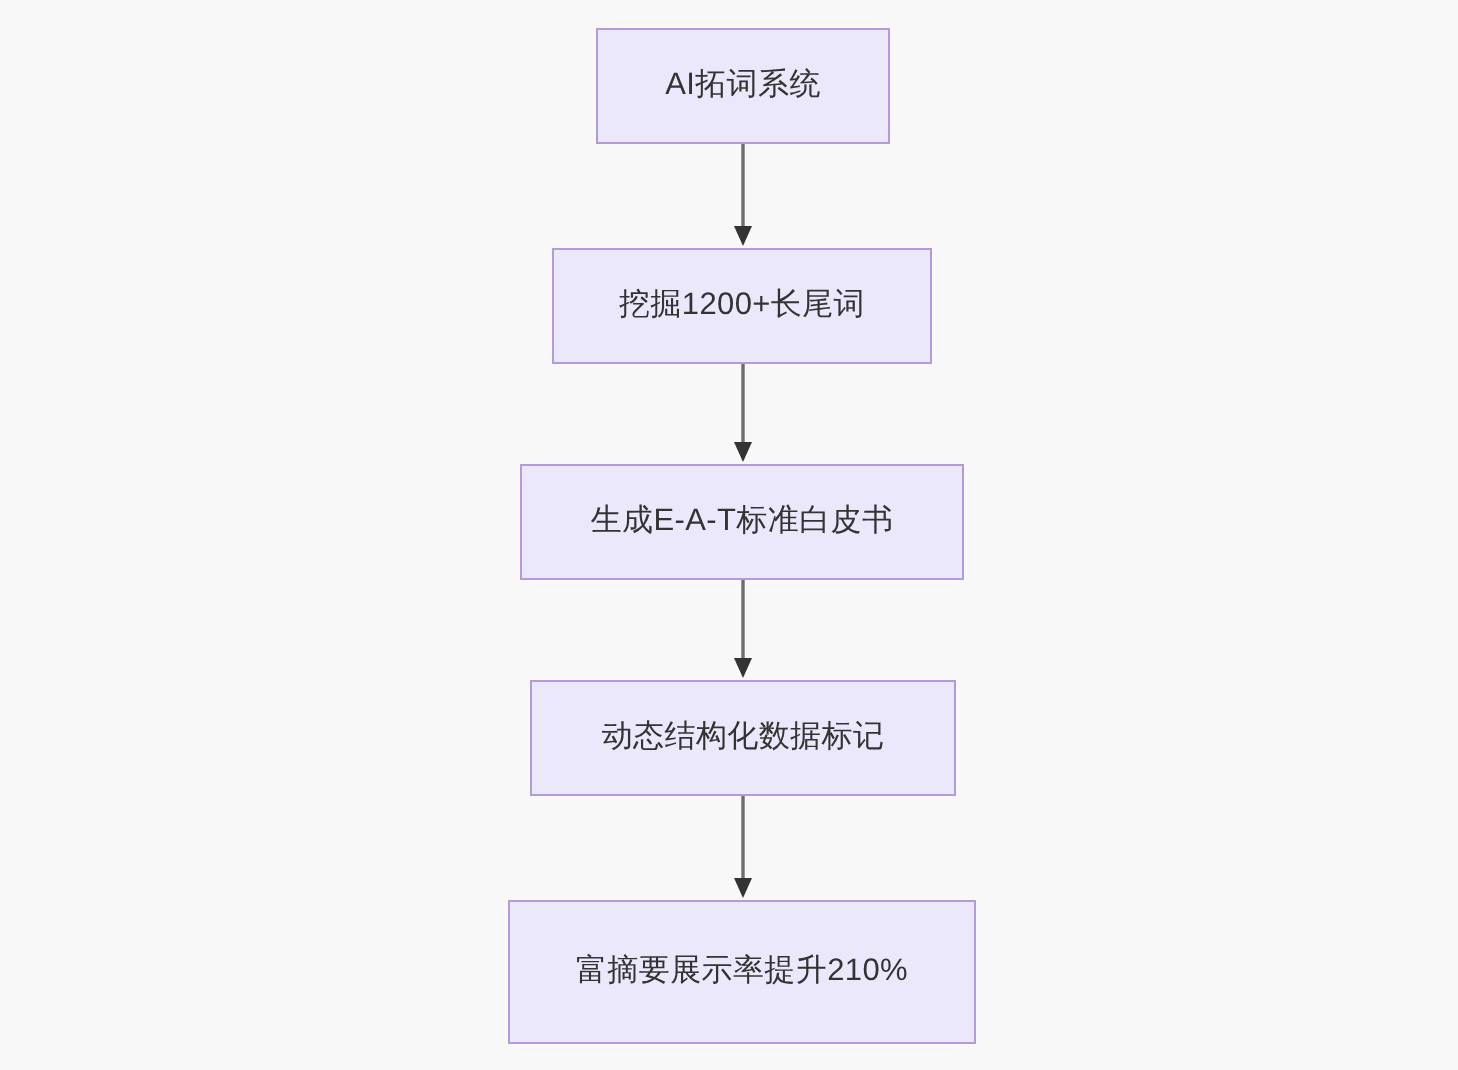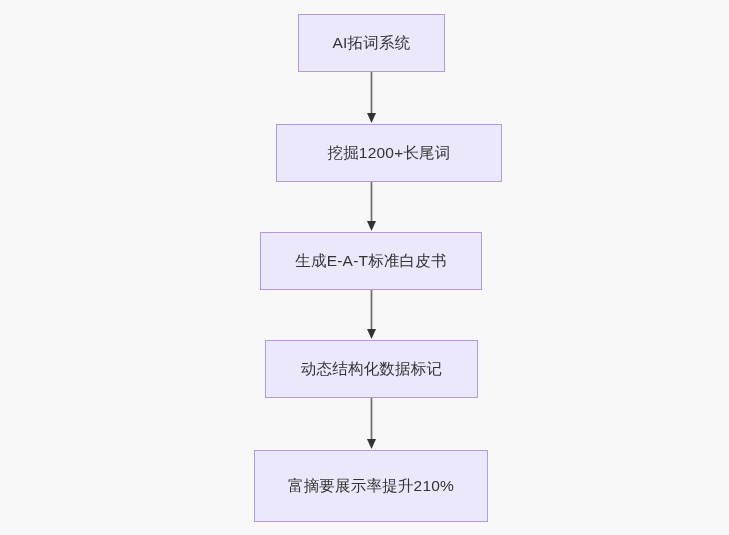--- a/index.html
+++ b/index.html
@@ -72,21 +72,21 @@
     </g>
     <g>
       <line x1="371.5" y1="398" x2="371.5" y2="440" stroke="#6d6d6d" stroke-width="1.7" marker-end="url(#arrowhead)"></line>
     </g>
   </svg>
 
   <div class="node" id="node-n1" style="left: 298px; top: 14px; width: 147px; height: 58px; background: rgb(235, 232, 252); border-color: rgb(180, 154, 217); color: rgb(51, 51, 51);">
     <span class="node-label">AI拓词系统</span>
   </div>
 
-  <div class="node" id="node-n2" style="left: 276px; top: 124px; width: 226px; height: 58px; background: rgb(235, 232, 252); border-color: rgb(180, 154, 217); color: rgb(51, 51, 51);">
+  <div class="node" id="node-n2" style="left: 276px; top: 124px; width: 190px; height: 58px; background: rgb(235, 232, 252); border-color: rgb(180, 154, 217); color: rgb(51, 51, 51);">
     <span class="node-label">挖掘1200+长尾词</span>
   </div>
 
   <div class="node" id="node-n4" style="left: 265px; top: 340px; width: 213px; height: 58px; background: rgb(235, 232, 252); border-color: rgb(180, 154, 217); color: rgb(51, 51, 51);">
     <span class="node-label">动态结构化数据标记</span>
   </div>
 
   <div class="node" id="node-n3" style="left: 260px; top: 232px; width: 222px; height: 58px; background: rgb(235, 232, 252); border-color: rgb(180, 154, 217); color: rgb(51, 51, 51);">
     <span class="node-label">生成E-A-T标准白皮书</span>
   </div>

